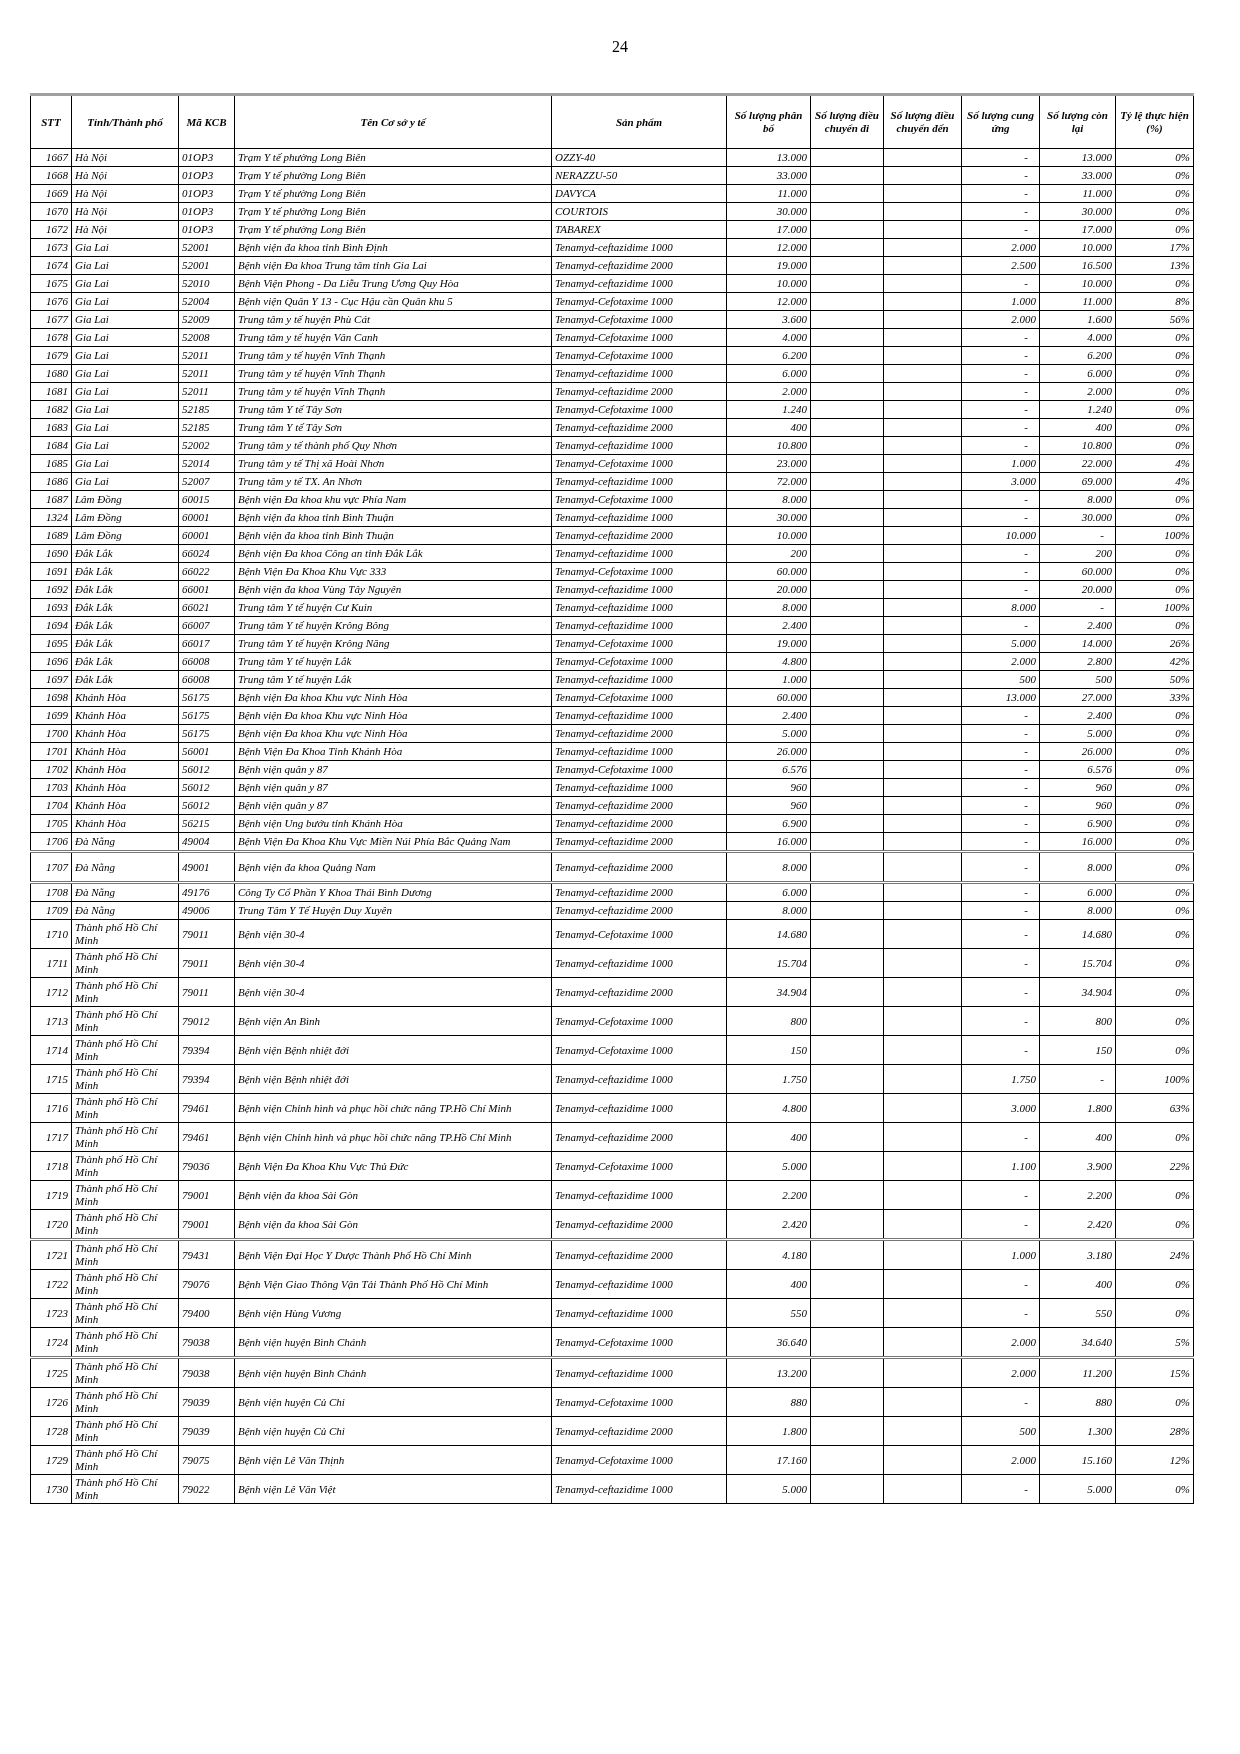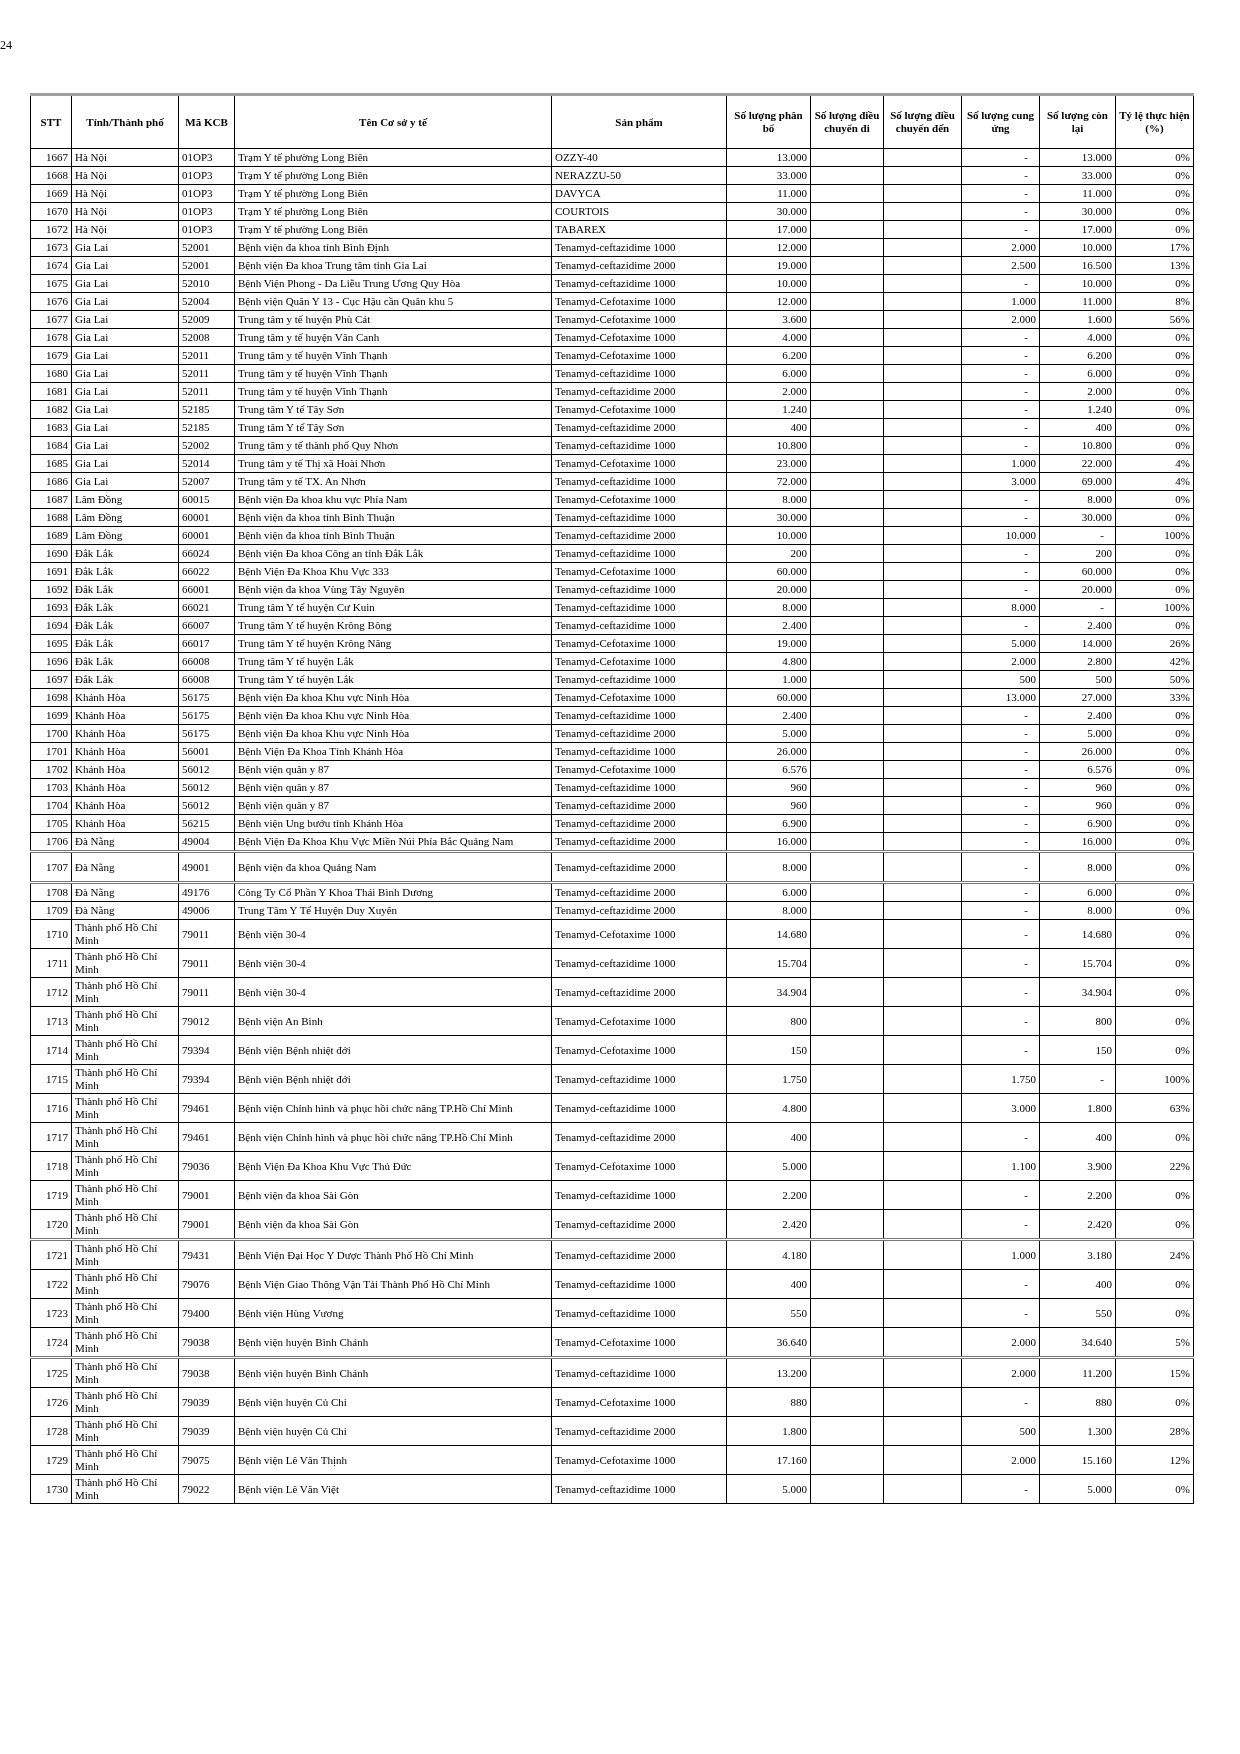--- a/index.html
+++ b/index.html
@@ -3,28 +3,29 @@
 <meta charset="utf-8">
 <style>
   html,body{margin:0;padding:0;background:#ffffff;}
   body{
     width:1240px;height:1754px;position:relative;
     font-family:"Liberation Serif","DejaVu Serif",serif;
     color:#000;
   }
   .page-number{
     position:absolute;top:38px;left:0;width:100%;
-    font-size:12px;
+    text-align:center;font-size:16px;
   }
   .sheet-table{
     position:absolute;left:30px;top:93px;width:932px;
     border-collapse:collapse;table-layout:fixed;
     font-size:11px;line-height:13px;
     border:1px solid #000;
     border-top:3px solid #a0a0a0;
+    font-style:italic;
   }
   .sheet-table th,.sheet-table td{
     border:1px solid #000;
     padding:1px 3px;
     overflow:hidden;
     vertical-align:middle;
   }
   .sheet-table thead th{
     font-weight:bold;text-align:center;vertical-align:middle;
     height:48px;padding:2px 2px;
@@ -331,21 +332,21 @@
         <td class="al">Bệnh viện Đa khoa khu vực Phía Nam</td>
         <td class="al">Tenamyd-Cefotaxime 1000</td>
         <td class="ar">8.000</td>
         <td class="ar"></td>
         <td class="ar"></td>
         <td class="ar dash">-</td>
         <td class="ar">8.000</td>
         <td class="ar">0%</td>
       </tr>
       <tr>
-        <td class="ar">1688</td>
+        <td class="ar">1324</td>
         <td class="al">Lâm Đồng</td>
         <td class="al">60001</td>
         <td class="al">Bệnh viện đa khoa tỉnh Bình Thuận</td>
         <td class="al">Tenamyd-ceftazidime 1000</td>
         <td class="ar">30.000</td>
         <td class="ar"></td>
         <td class="ar"></td>
         <td class="ar dash">-</td>
         <td class="ar">30.000</td>
         <td class="ar">0%</td>

